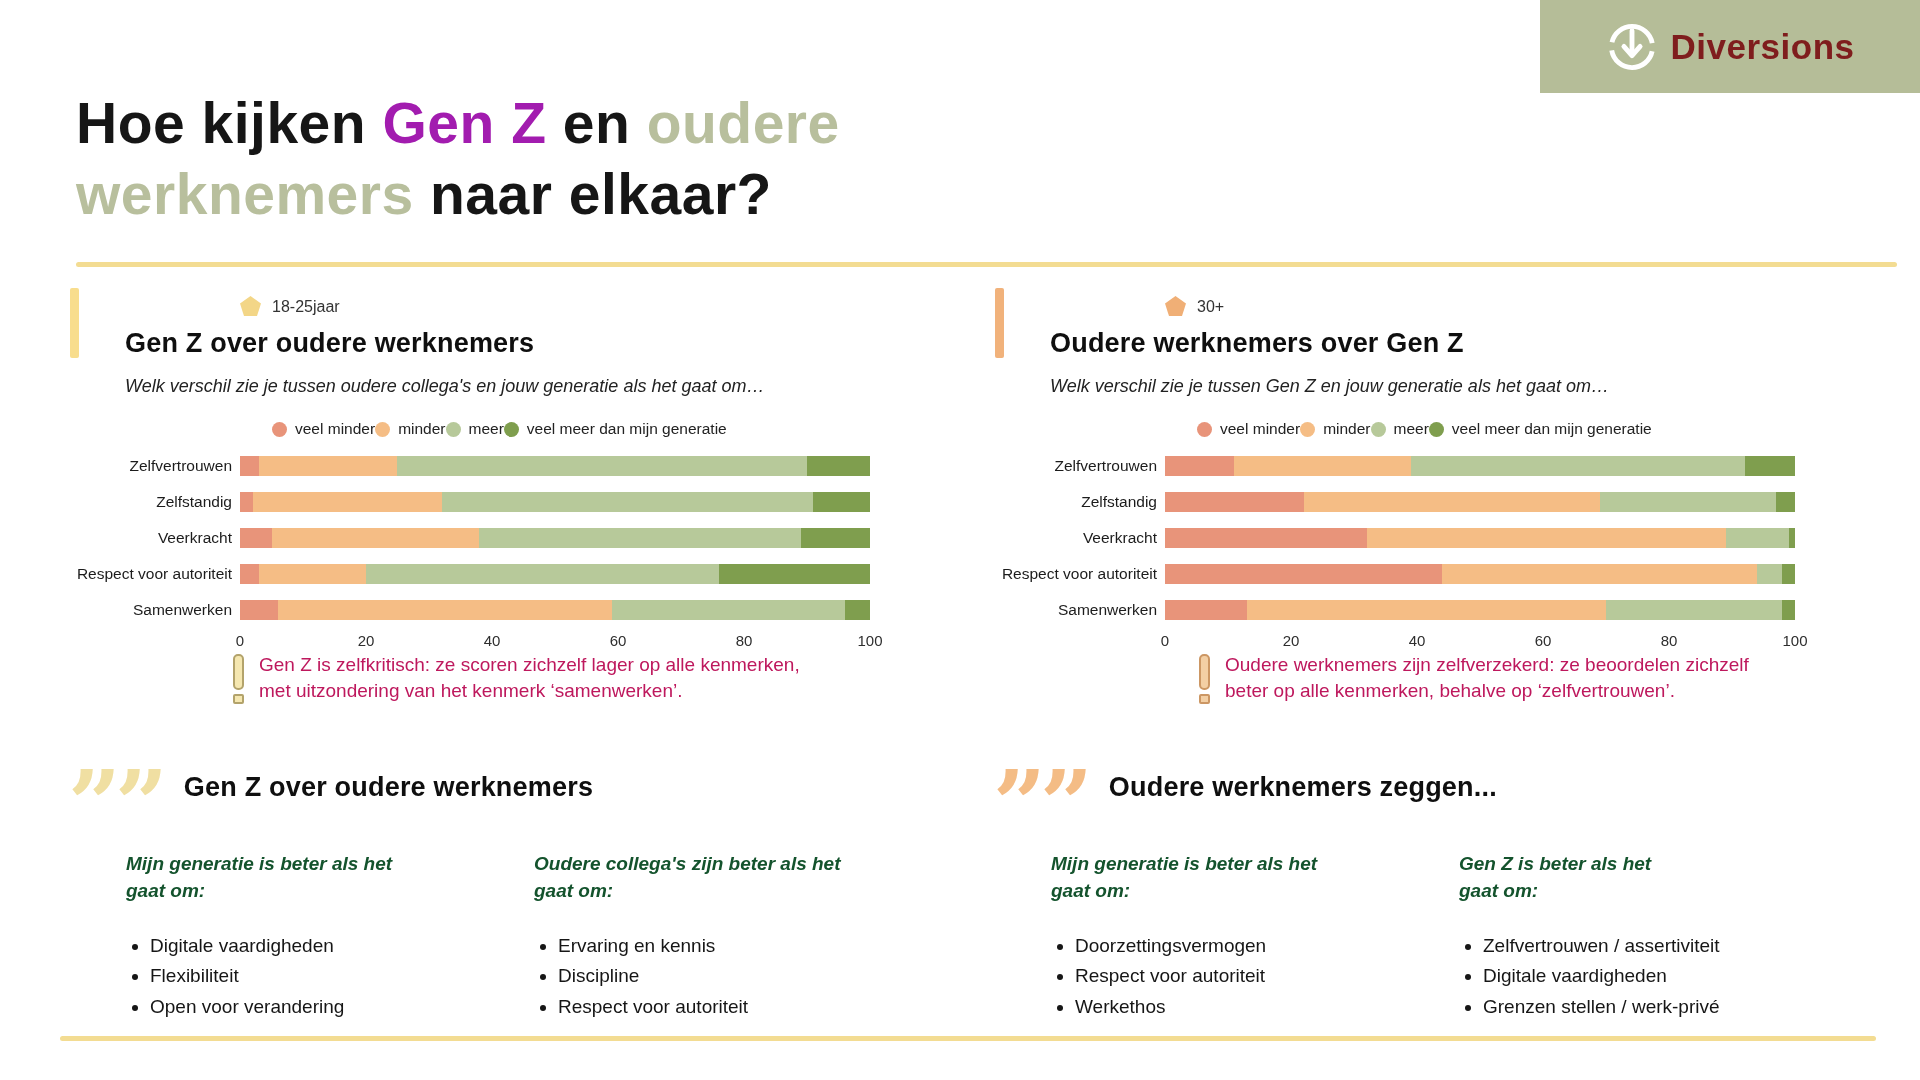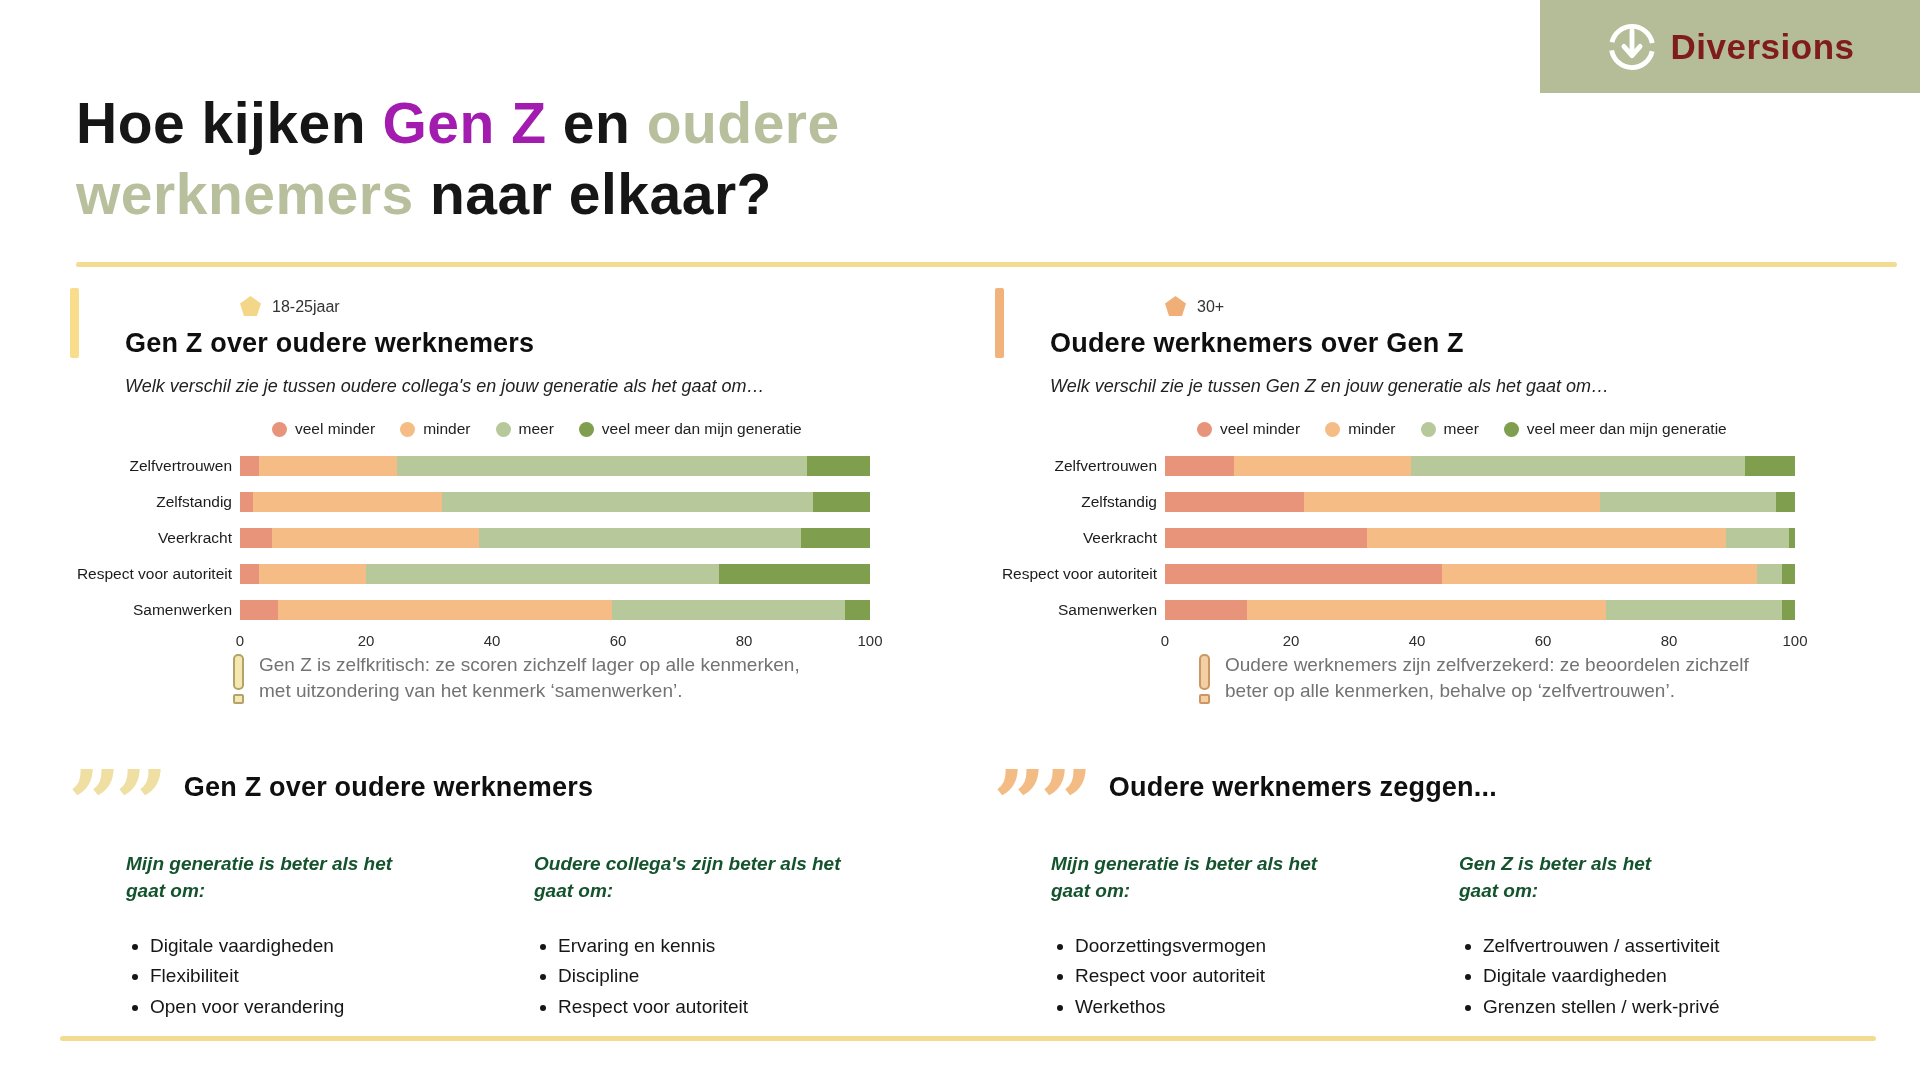--- a/index.html
+++ b/index.html
@@ -23,38 +23,38 @@
   .panel { position:absolute; top:288px; width:900px; height:790px; --note-x:173px; }
   .panel.left { left:60px; }
   .panel.right { left:985px; --note-x:214px; }
   .accent-bar { position:absolute; left:10px; top:0; width:9px; height:70px; border-radius:2px; }
   .age-row { position:absolute; left:180px; top:8px; display:flex; align-items:flex-end; gap:11px; }
   .pentagon { width:21px; height:20px; clip-path:polygon(50% 0%,100% 38%,81% 100%,19% 100%,0% 38%); }
   .age-label { font-size:16px; color:#333; }
   .panel-heading { position:absolute; left:65px; top:40px; font-size:27px; font-weight:800; color:#0f0f0f; letter-spacing:.2px; }
   .panel-subtitle { position:absolute; left:65px; top:88px; font-size:18px; font-style:italic; color:#222; }
   
-  .legend { position:absolute; left:212px; top:132px; display:flex; align-items:center; gap:25px; }
+  .legend { position:absolute; left:212px; top:132px; display:flex; align-items:center; }
   .legend-item { display:flex; align-items:center; gap:8px; }
   .legend-dot { width:15px; height:15px; border-radius:50%; flex:0 0 auto; }
   .legend-label { font-size:15.5px; color:#222; }
   
   .chart { position:absolute; left:0; top:160px; width:830px; }
   .chart-row { display:flex; align-items:center; height:36px; }
   .row-label { width:172px; text-align:right; font-size:15.5px; color:#1c1c1c; padding-right:0; }
   .row-bar { margin-left:8px; width:630px; height:20px; display:flex; }
   .seg { height:100%; }
   .axis { position:relative; margin-left:180px; width:630px; height:22px; margin-top:2px; }
   .axis .tick { position:absolute; transform:translateX(-50%); font-size:15px; color:#2e2e2e; top:2px; }
   
   .note { position:absolute; left:var(--note-x); top:364px; display:flex; gap:15px; align-items:flex-start; }
   .note-icon { padding-top:2px; }
   .note-icon .bar { width:11px; height:36px; border:2px solid; border-radius:5px; }
   .note-icon .dot { width:11px; height:10px; border:2px solid; border-radius:2px; margin-top:4px; }
-  .note-text { font-size:19px; color:#737373; line-height:1.35; white-space:pre-line; }
+  .note-text { font-size:19px; color:#be185d; line-height:1.35; white-space:pre-line; }
   
   .quote-row { position:absolute; left:8px; top:480px; display:flex; align-items:flex-start; gap:22px; }
   .quote-mark { font-family:"DejaVu Serif", serif; font-weight:bold; font-size:92px; line-height:72px; height:50px; overflow:hidden; letter-spacing:-6px; }
   .quote-heading { font-size:27px; font-weight:800; color:#0f0f0f; padding-top:4px; letter-spacing:.2px; }
   .columns { position:absolute; left:66px; top:563px; display:flex; gap:78px; }
   .qcol { width:330px; }
   .qcol-heading { font-size:19px; font-weight:700; font-style:italic; color:#14532d; line-height:1.42; white-space:pre-line; }
   .qcol ul { margin-top:26px; padding-left:24px; }
   .qcol li { font-size:19px; color:#161616; line-height:1.6; }
 </style>

